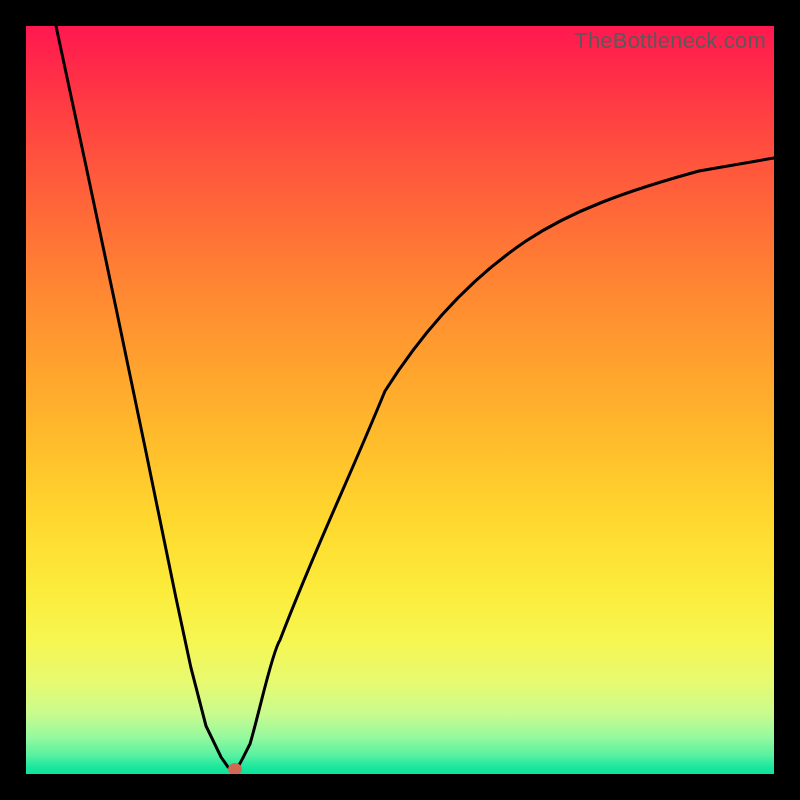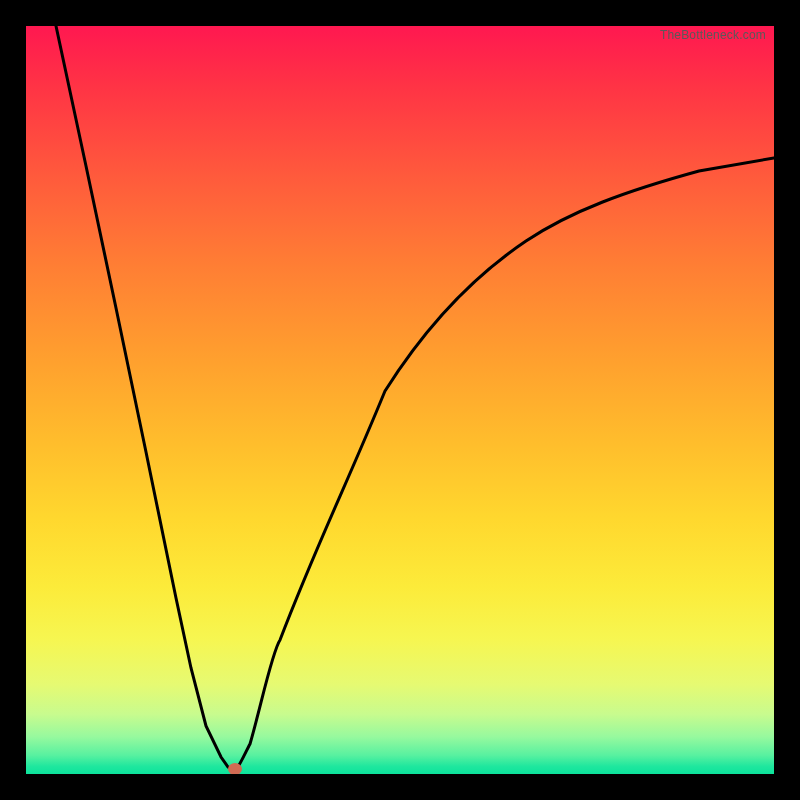--- a/index.html
+++ b/index.html
@@ -25,21 +25,21 @@
     top: 26px;
     width: 748px;
     height: 748px;
     overflow: hidden;
   }
   .watermark {
     position: absolute;
     top: 2px;
     right: 8px;
     color: #5a5a5a;
-    font-size: 12px;
+    font-size: 22px;
     font-weight: 500;
     letter-spacing: 0.2px;
     z-index: 50;
   }
   .grad {
     position: absolute;
     inset: 0;
     background: linear-gradient(to bottom,
       #ff1850 0%,
       #ff3345 8%,

